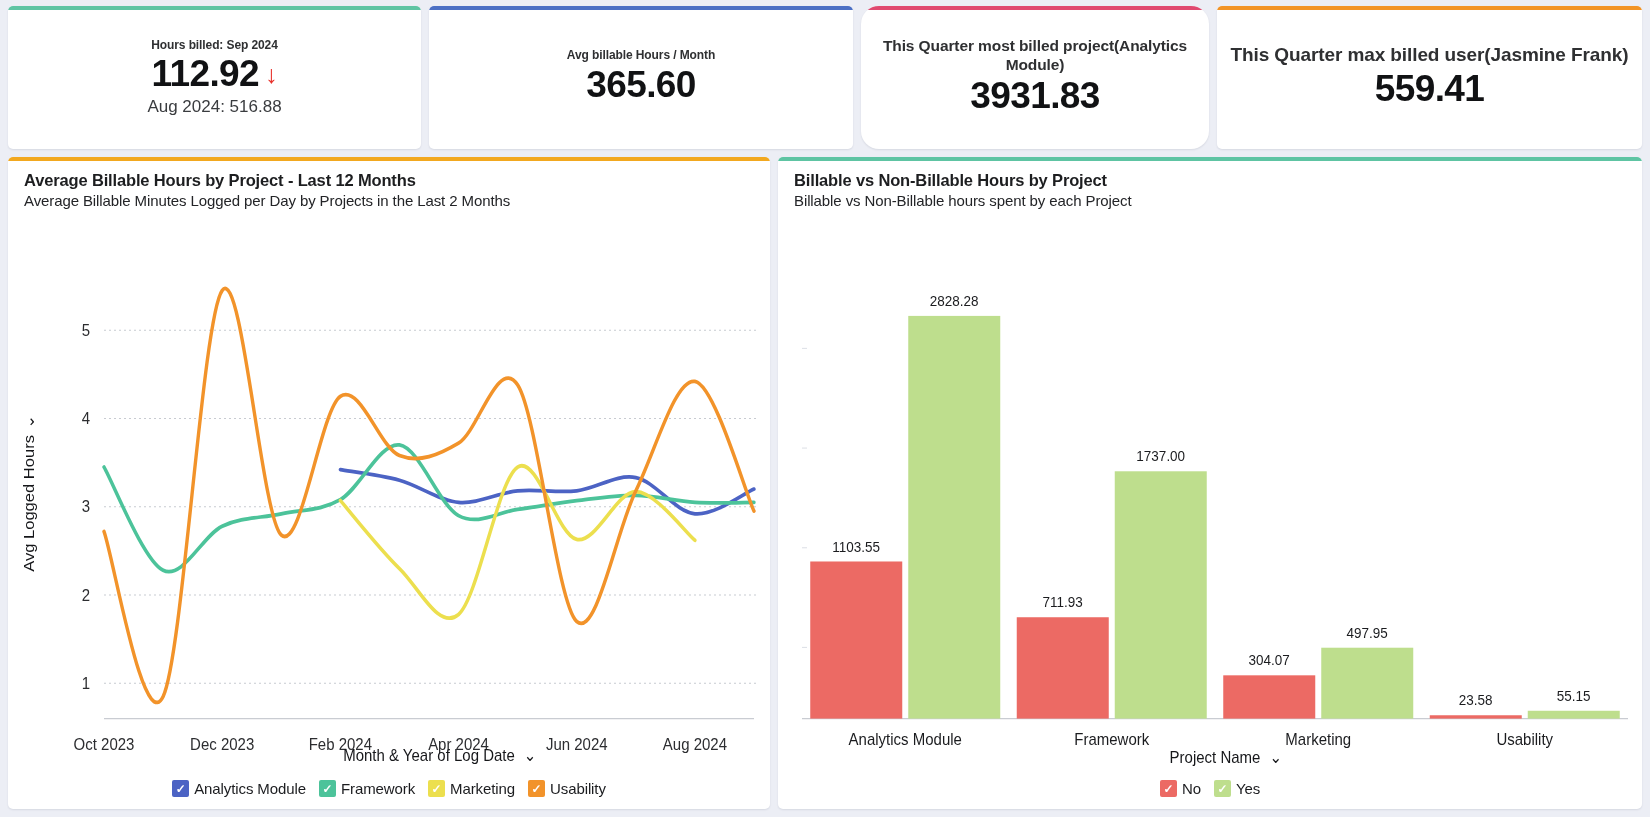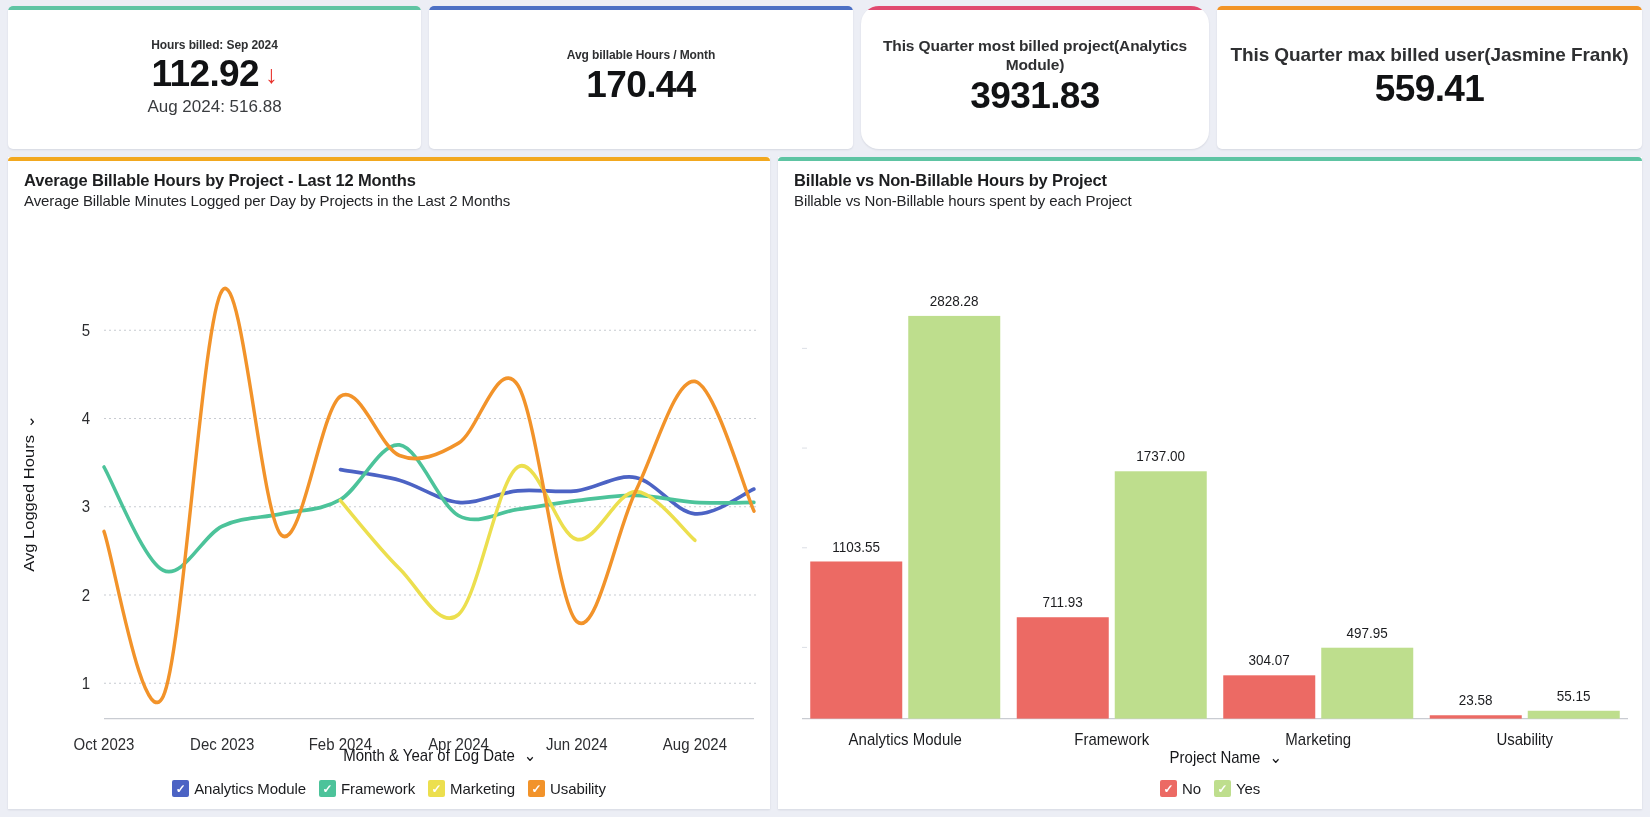--- a/index.html
+++ b/index.html
@@ -50,21 +50,21 @@
   .kpi-value {
     font-size: 37px; font-weight: 700; color: #111214;
     letter-spacing: -0.6px; line-height: 1.18;
   }
   .kpi-arrow { color: #e8302a; font-size: 25px; line-height: 1; font-weight: 400; }
   .kpi-sub { font-size: 17px; color: #3a3c3f; margin-top: 1px; }
 
   
   .charts-row { display: flex; gap: 8px; flex: 1 1 auto; min-height: 0; }
   .panel {
-    background: #ffffff; border-radius: 0; position: relative;
+    background: #ffffff; border-radius: 5px; position: relative;
     box-shadow: 0 1px 2px rgba(20,30,60,0.10);
     display: flex; flex-direction: column; overflow: hidden;
   }
   .panel::before {
     content: ""; position: absolute; top: 0; left: 0; right: 0;
     height: 4px; border-radius: 5px 5px 0 0;
   }
   .panel-left { flex: 0 0 762px; }
   .panel-right { flex: 1 1 auto; }
   .panel-left::before { background: #f2a81f; }
@@ -107,21 +107,21 @@
       <div class="kpi-value-row">
         <div class="kpi-value">112.92</div>
         <span class="kpi-arrow">↓</span>
       </div>
       <div class="kpi-sub">Aug 2024: 516.88</div>
     </div>
 
     <div class="kpi-card kpi-2">
       <div class="kpi-title">Avg billable Hours / Month</div>
       <div class="kpi-value-row">
-        <div class="kpi-value">170.44</div>
+        <div class="kpi-value">365.60</div>
       </div>
     </div>
 
     <div class="kpi-card kpi-3">
       <div class="kpi-title">This Quarter most billed project(Analytics Module)</div>
       <div class="kpi-value-row">
         <div class="kpi-value">3931.83</div>
       </div>
     </div>
 

